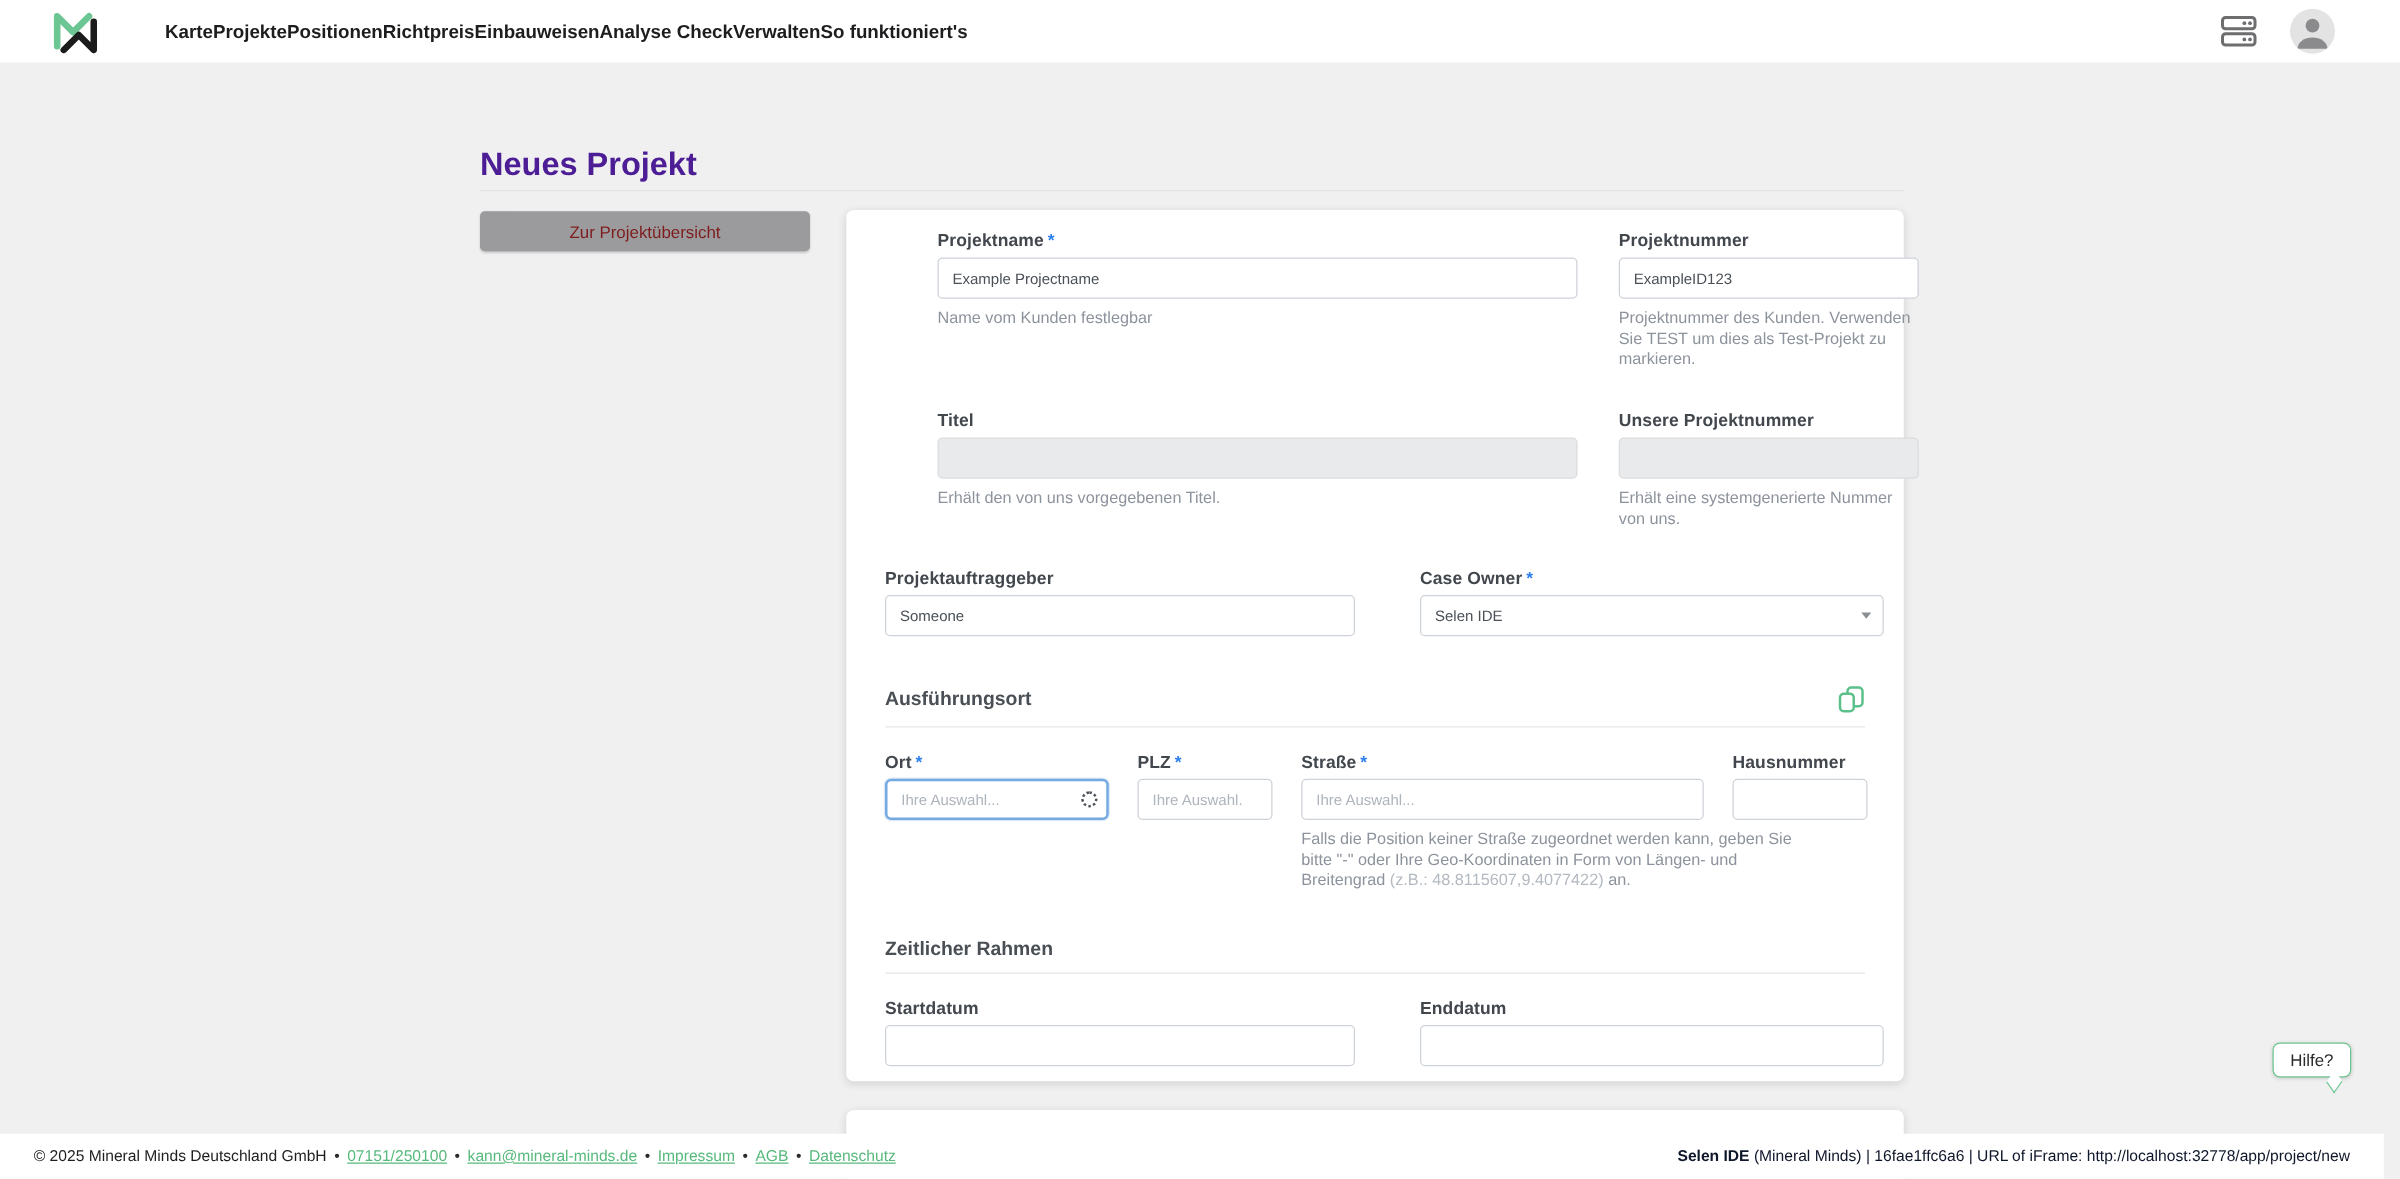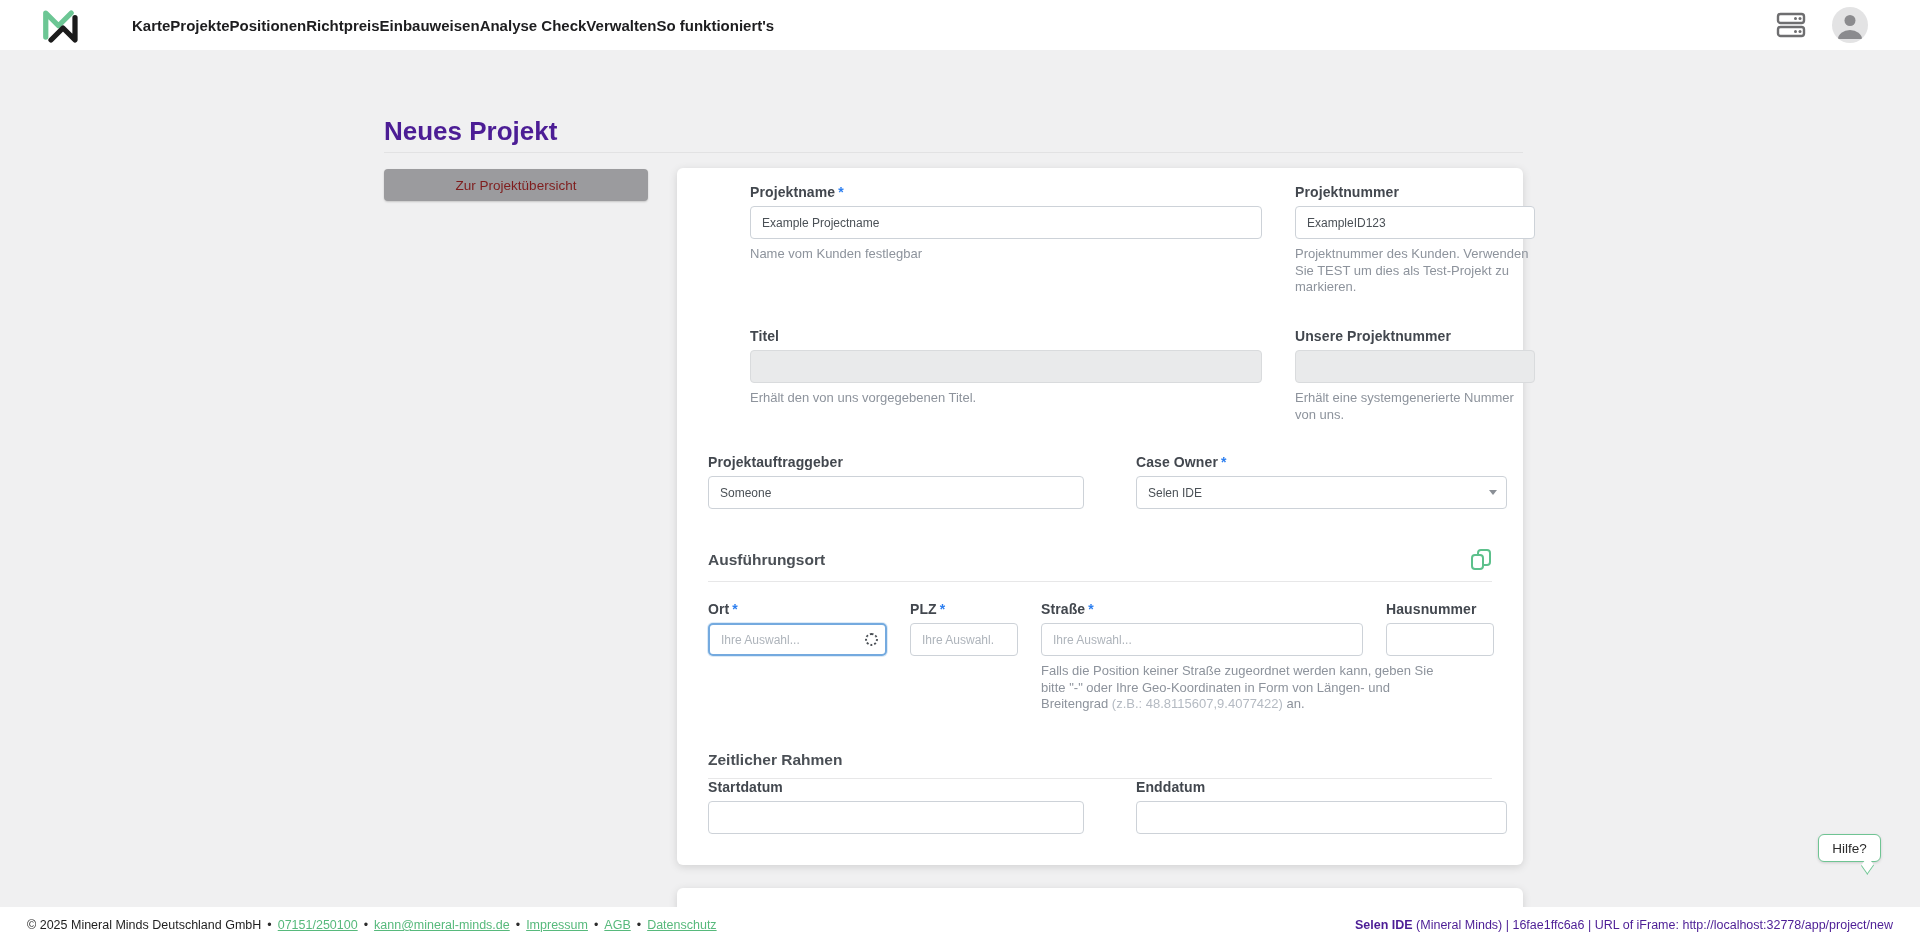--- a/index.html
+++ b/index.html
@@ -120,29 +120,29 @@
   }
   .help-tail {
     position:absolute; right:47px; bottom:72px; width:11px; height:11px;
     background:#ffffff; transform:rotate(55deg) skewX(20deg);
     border-right:1px solid #6fc493; border-bottom:1px solid #6fc493;
     z-index:31; cursor:pointer;
   }
 
   
   .footer {
-    position:absolute; left:0; right:0; bottom:0; height:36px;
+    position:absolute; left:0; right:13px; bottom:0; height:36px;
     background:#ffffff; z-index:25;
     display:flex; align-items:center; justify-content:space-between;
     padding:0 27px; font-size:12.5px; color:#1f1f1f;
   }
   .footer-left { display:flex; align-items:center; gap:6px; white-space:nowrap; }
   .footer-link { color:#57b97c; text-decoration:underline; cursor:pointer; }
   .footer-sep { color:#2b2b2b; }
-  .footer-right { white-space:nowrap; color:#4c1d95; }
+  .footer-right { white-space:nowrap; color:#0f172a; }
   .footer-right b { font-weight:700; }
 </style>
 </head>
 <body>
 
 <header class="topnav">
   <svg class="logo" viewBox="0 0 52 48" fill="none">
     <polyline points="7,40 7,8 24,25 41,8" stroke="#6cc694" stroke-width="7" stroke-linecap="round" stroke-linejoin="round" fill="none"></polyline>
     <polyline points="14,44 30,28 46,44 46,14" stroke="#1b1b1b" stroke-width="7" stroke-linecap="round" stroke-linejoin="round" fill="none"></polyline>
   </svg>
@@ -262,21 +262,21 @@
       <label class="field-label">Hausnummer</label>
       <input class="text-input" type="text" style="">
     </div>
   </div>
 
   <div class="section-head" style="margin-top:38px;">
     <div class="section-title">Zeitlicher Rahmen</div>
   </div>
   <div class="section-rule"></div>
 
-  <div class="row-2b" style="">
+  <div class="row-2b" style="margin-top:19px;">
     <div>
       <label class="field-label">Startdatum</label>
       <input class="text-input" type="text" style="">
     </div>
     <div>
       <label class="field-label">Enddatum</label>
       <input class="text-input" type="text" style="">
     </div>
   </div>
 </section>

